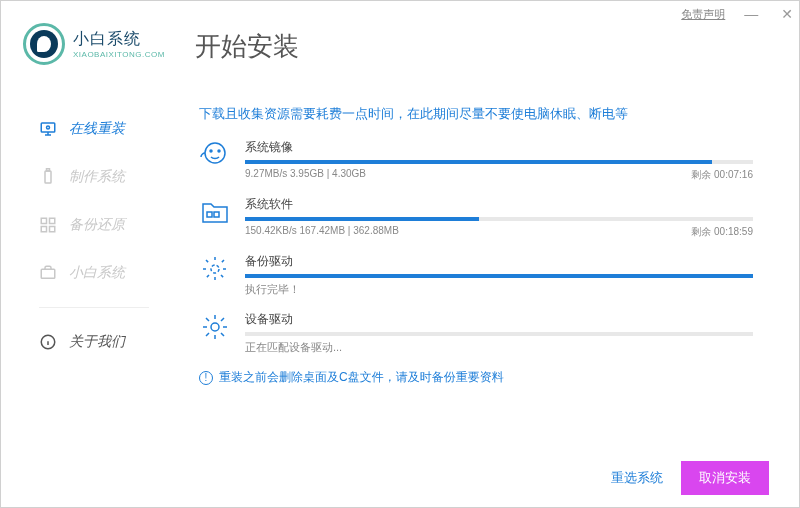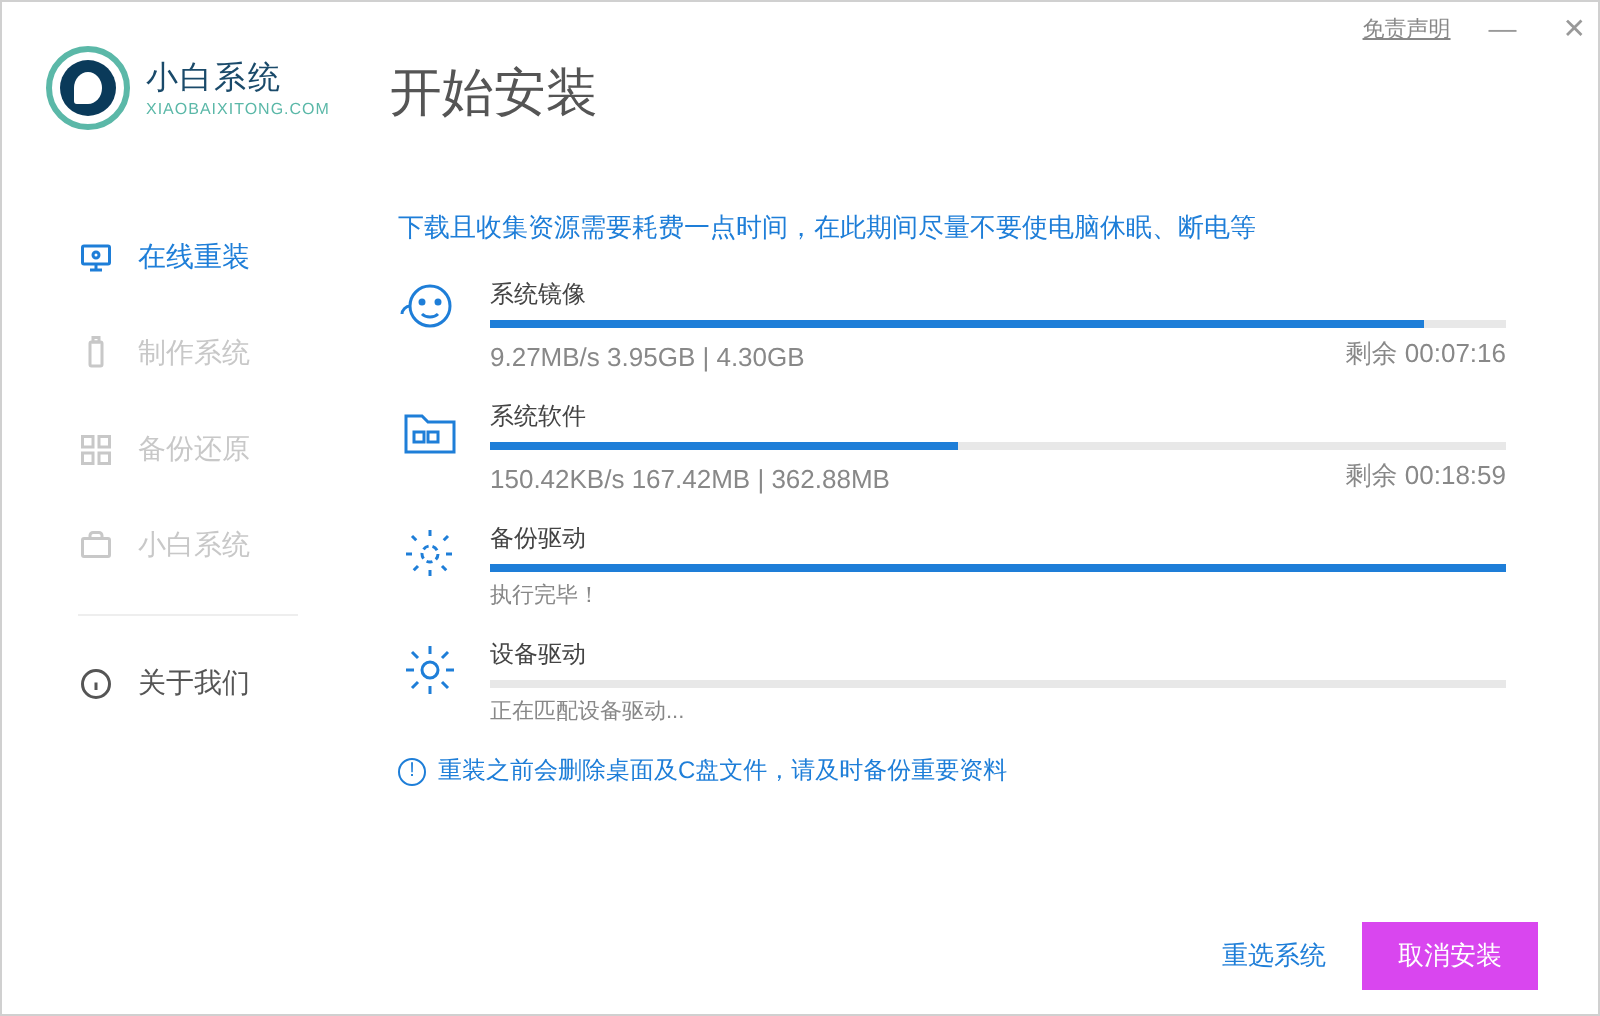--- a/index.html
+++ b/index.html
@@ -14,40 +14,40 @@
     .logo-circle { width: 42px; height: 42px; border-radius: 50%; border: 3px solid #5bb8a8; display: flex; align-items: center; justify-content: center; position: relative; }
     .logo-inner { width: 28px; height: 28px; background: #0a3a5a; border-radius: 50%; display: flex; align-items: center; justify-content: center; }
     .logo-blob { width: 14px; height: 16px; background: #fff; border-radius: 50% 50% 50% 10%; }
     .logo-text { display: flex; flex-direction: column; }
     .logo-cn { font-size: 16px; font-weight: normal; color: #1a4a6a; letter-spacing: 1px; }
     .logo-en { font-size: 8px; color: #5bb8a8; letter-spacing: 0.5px; }
     .page-title { font-size: 26px; color: #555; font-weight: 300; margin-top: 6px; }
     
     .content { display: flex; padding: 0 0 0 38px; }
     
-    .sidebar { width: 140px; padding-top: 20px; }
+    .sidebar { width: 140px; padding-top: 20px; font-style: italic; }
     .nav-item { display: flex; align-items: center; gap: 12px; height: 48px; cursor: pointer; }
     .nav-item.active .nav-label { color: #1e7ed8; }
     .nav-item.active .nav-icon { color: #1e7ed8; }
     .nav-item.inactive .nav-label { color: #c8c8c8; }
     .nav-item.inactive .nav-icon { color: #c8c8c8; }
     .nav-icon { width: 18px; height: 18px; display: flex; align-items: center; justify-content: center; }
     .nav-label { font-size: 14px; }
     .nav-div { height: 1px; background: #eee; margin: 10px 0 10px 0; width: 110px; }
     
     .main { flex: 1; padding: 20px 46px 0 20px; }
     .notice { color: #1e7ed8; font-size: 13px; margin-bottom: 16px; }
     
     .task { display: flex; align-items: flex-start; gap: 14px; margin-bottom: 14px; }
     .task-icon { width: 32px; height: 32px; flex-shrink: 0; color: #1e7ed8; }
     .task-body { flex: 1; }
     .task-title { font-size: 12px; color: #444; margin-bottom: 4px; }
     .progress { height: 4px; background: #e8e8e8; position: relative; margin-bottom: 4px; }
     .progress-fill { height: 100%; background: #1e7ed8; }
-    .task-meta { display: flex; justify-content: space-between; font-size: 13px; color: #888; align-items: flex-end; }
+    .task-meta { display: flex; justify-content: space-between; font-size: 10px; color: #888; }
     .task-status { font-size: 11px; color: #888; }
     
     .warning { display: flex; align-items: center; gap: 6px; margin-top: 10px; color: #1e7ed8; font-size: 12px; }
     .warn-icon { width: 14px; height: 14px; border: 1px solid #1e7ed8; border-radius: 50%; display: flex; align-items: center; justify-content: center; font-size: 10px; }
     
     .footer { position: absolute; bottom: 12px; right: 30px; display: flex; gap: 18px; align-items: center; }
     .btn-link { color: #1e7ed8; font-size: 13px; cursor: pointer; }
     .btn-primary { background: #d946ef; color: #fff; padding: 8px 18px; font-size: 13px; cursor: pointer; border: none; }
   </style>
 </head>

